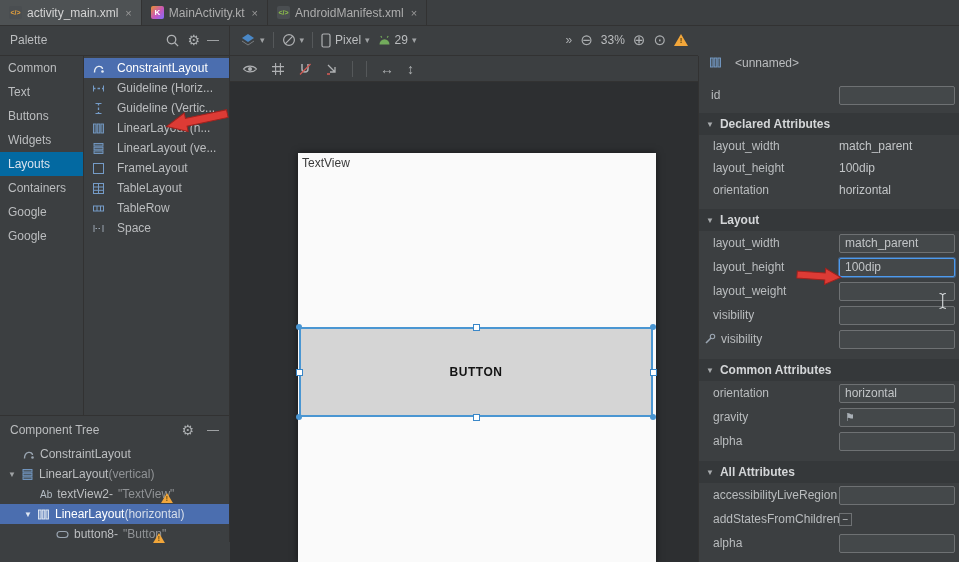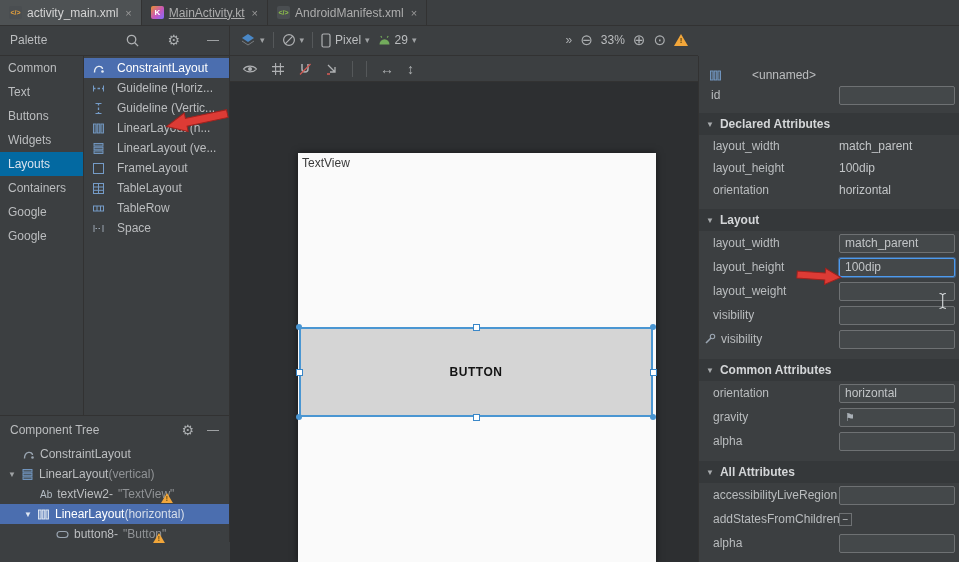--- a/index.html
+++ b/index.html
@@ -11,30 +11,30 @@
   .spacer{flex:1}
   .glyph{color:#abaeb0}
   .dd{font-size:9px;color:#9fa2a4}
 
   
   #tabbar{position:absolute;left:0;top:0;width:959px;height:25px;background:#3c3f41;
           border-bottom:1px solid #323232;display:flex;align-items:stretch}
   .tab{display:flex;align-items:center;gap:5px;padding:0 9px;border-right:1px solid #323232;color:#adadad}
   .tab.sel{background:#4e5254;color:#d4d4d4}
   .tab .close{color:#9a9a9a;font-size:11px;margin-left:2px}
-  .tab.u .tlabel{text-decoration:underline}
+  .tab.u .tlabel{}
   .fic{width:13px;height:13px;border-radius:2px;display:flex;align-items:center;justify-content:center;
        font-size:7px;font-weight:bold;background:#4a4e51}
   .fic.xml{color:#e8a33d}
   .fic.manifest{color:#8fc34a}
   .fic.kt{color:#fff;background:linear-gradient(135deg,#e89030,#c757bc 55%,#7f6cff);font-size:8px}
 
   
   #palette-hdr{position:absolute;left:0;top:25px;width:230px;height:31px;border-bottom:1px solid #323232;
-               border-right:1px solid #323232;display:flex;align-items:center;padding:0 10px;gap:27px;box-sizing:border-box}
+               border-right:1px solid #323232;display:flex;align-items:center;padding:0 10px;gap:7px;box-sizing:border-box}
   #palette-hdr .title{margin-right:auto}
   #design-hdr{position:absolute;left:230px;top:25px;width:468px;height:31px;border-bottom:1px solid #323232;
               display:flex;align-items:center;gap:8px;padding:0 10px;box-sizing:border-box}
   .dh-group{display:flex;align-items:center;gap:4px}
   #attrs-hdr{position:absolute;left:698px;top:25px;width:261px;height:31px;border-bottom:1px solid #323232;
              border-left:1px solid #323232;display:flex;align-items:center;padding-left:12px;box-sizing:border-box}
   .zoomglyph{font-size:15px;color:#abaeb0}
 
   
   #cats{position:absolute;left:0;top:56px;width:84px;height:359px;border-right:1px solid #323232;
@@ -79,21 +79,21 @@
   .warn{position:relative;width:14px;height:12px;display:inline-block}
   .warn i{position:absolute;left:0;top:0;width:0;height:0;border-left:7px solid transparent;
           border-right:7px solid transparent;border-bottom:12px solid #f2a63a}
   .warn b{position:absolute;left:0;top:2px;width:14px;text-align:center;font-size:8px;
           color:#59430f;font-style:normal}
   .warn.sm{transform:scale(.85)}
 
   
   #attrs{position:absolute;left:698px;top:56px;width:261px;height:506px;border-left:1px solid #323232;
          display:flex;flex-direction:column;overflow:hidden;box-sizing:border-box}
-  .crow{flex:0 0 26px;display:flex;align-items:flex-end;gap:25px;padding-left:10px}
+  .crow{flex:0 0 26px;display:flex;align-items:flex-start;gap:8px;padding-left:10px}
   .idrow{flex:0 0 26px;display:flex;align-items:center;padding-right:2px}
   .sec{flex:0 0 22px;margin-top:8px;background:#35383a;display:flex;align-items:center;gap:6px;
        padding-left:7px;color:#d4d6d8;font-weight:bold}
   .sec.m5{margin-top:5px}
   .sec .tri{font-size:8px;color:#a7aaac;font-weight:normal}
   .ar{flex:0 0 24px;display:flex;align-items:center;padding-right:2px}
   .ar22{flex:0 0 22px}
   .a-label{flex:1;padding-left:14px;display:flex;align-items:center;gap:5px;overflow:hidden;
            white-space:nowrap;color:#b9bcbe}
   .a-label.tight{padding-left:5px}

